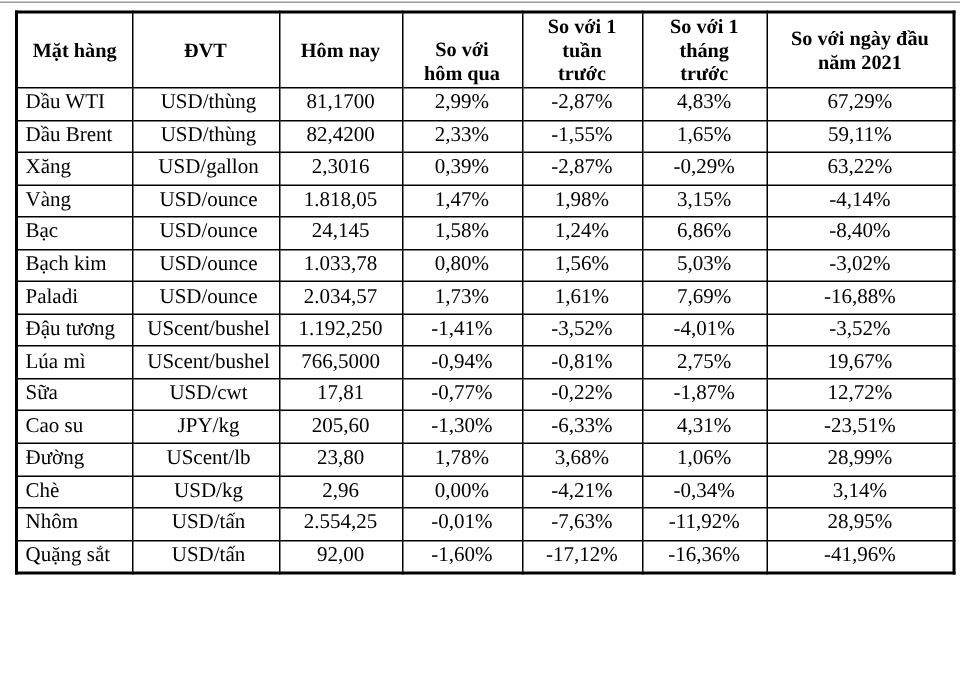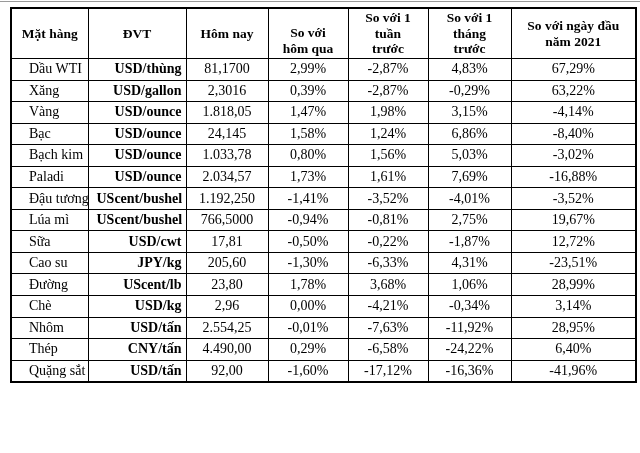--- a/index.html
+++ b/index.html
@@ -54,26 +54,25 @@
   tbody td {
     font-size: 14px;
     height: 20.55px;
     padding: 0 4px;
     text-align: center;
     vertical-align: middle;
     white-space: nowrap;
   }
   tbody td.c0 {
     text-align: left;
-    padding-left: 17px;
+    padding-left: 5px;
   }
   tbody td.c1 {
-    text-align: right;
+    text-align: center;
     padding-left: 8px;
-    font-weight: bold;
   }
 </style>
 </head>
 <body>
 
 <div class="top-line"></div>
 
 <table class="price-table">
   <colgroup>
     <col style="width:77px">
@@ -105,20 +104,29 @@
       <tr>
         <td class="c0">Dầu WTI</td>
         <td class="c1">USD/thùng</td>
         <td class="c2">81,1700</td>
         <td class="c3">2,99%</td>
         <td class="c4">-2,87%</td>
         <td class="c5">4,83%</td>
         <td class="c6">67,29%</td>
       </tr>
       <tr>
+        <td class="c0">Dầu Brent</td>
+        <td class="c1">USD/thùng</td>
+        <td class="c2">82,4200</td>
+        <td class="c3">2,33%</td>
+        <td class="c4">-1,55%</td>
+        <td class="c5">1,65%</td>
+        <td class="c6">59,11%</td>
+      </tr>
+      <tr>
         <td class="c0">Xăng</td>
         <td class="c1">USD/gallon</td>
         <td class="c2">2,3016</td>
         <td class="c3">0,39%</td>
         <td class="c4">-2,87%</td>
         <td class="c5">-0,29%</td>
         <td class="c6">63,22%</td>
       </tr>
       <tr>
         <td class="c0">Vàng</td>
@@ -171,21 +179,21 @@
         <td class="c2">766,5000</td>
         <td class="c3">-0,94%</td>
         <td class="c4">-0,81%</td>
         <td class="c5">2,75%</td>
         <td class="c6">19,67%</td>
       </tr>
       <tr>
         <td class="c0">Sữa</td>
         <td class="c1">USD/cwt</td>
         <td class="c2">17,81</td>
-        <td class="c3">-0,50%</td>
+        <td class="c3">-0,77%</td>
         <td class="c4">-0,22%</td>
         <td class="c5">-1,87%</td>
         <td class="c6">12,72%</td>
       </tr>
       <tr>
         <td class="c0">Cao su</td>
         <td class="c1">JPY/kg</td>
         <td class="c2">205,60</td>
         <td class="c3">-1,30%</td>
         <td class="c4">-6,33%</td>
@@ -213,29 +221,20 @@
       <tr>
         <td class="c0">Nhôm</td>
         <td class="c1">USD/tấn</td>
         <td class="c2">2.554,25</td>
         <td class="c3">-0,01%</td>
         <td class="c4">-7,63%</td>
         <td class="c5">-11,92%</td>
         <td class="c6">28,95%</td>
       </tr>
       <tr>
-        <td class="c0">Thép</td>
-        <td class="c1">CNY/tấn</td>
-        <td class="c2">4.490,00</td>
-        <td class="c3">0,29%</td>
-        <td class="c4">-6,58%</td>
-        <td class="c5">-24,22%</td>
-        <td class="c6">6,40%</td>
-      </tr>
-      <tr>
         <td class="c0">Quặng sắt</td>
         <td class="c1">USD/tấn</td>
         <td class="c2">92,00</td>
         <td class="c3">-1,60%</td>
         <td class="c4">-17,12%</td>
         <td class="c5">-16,36%</td>
         <td class="c6">-41,96%</td>
       </tr>
     </tbody>
 </table>

